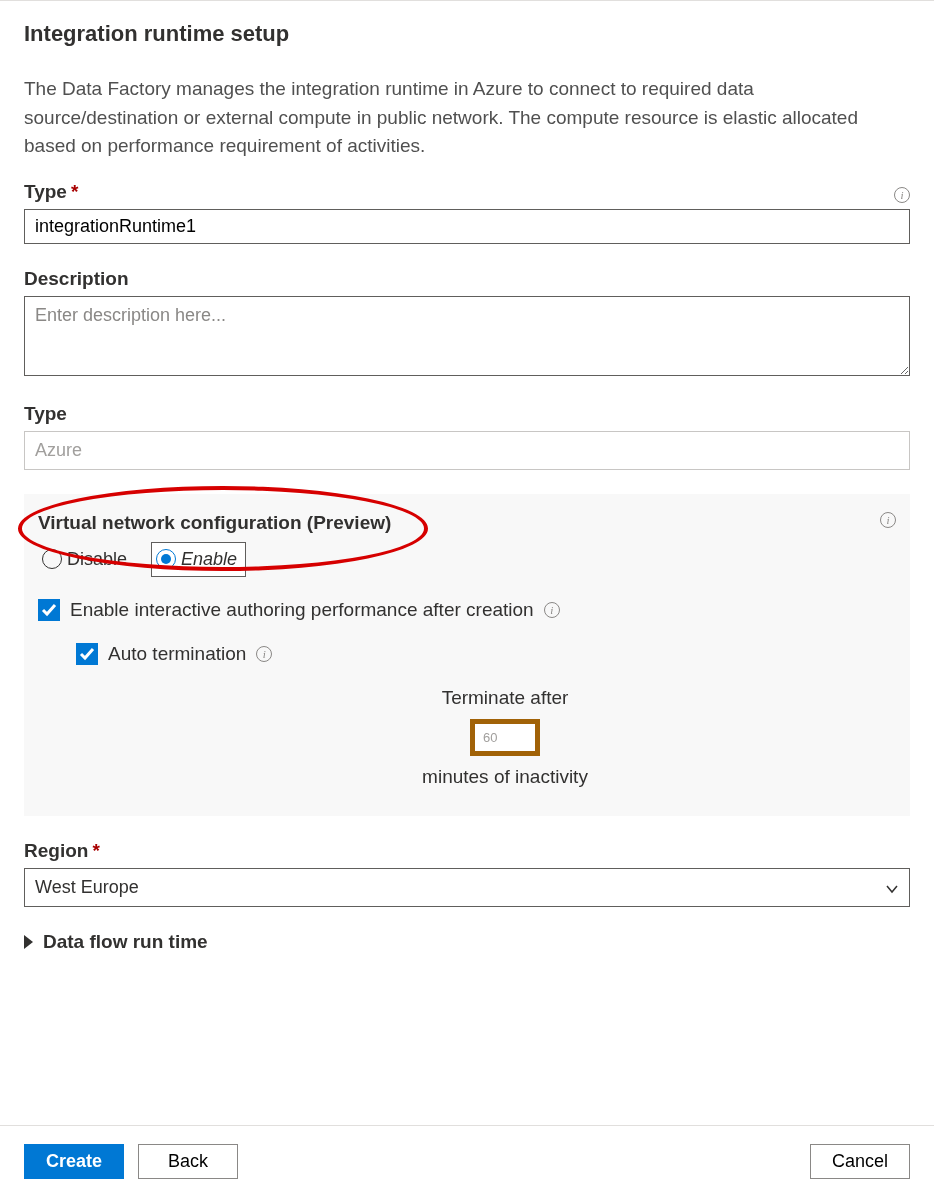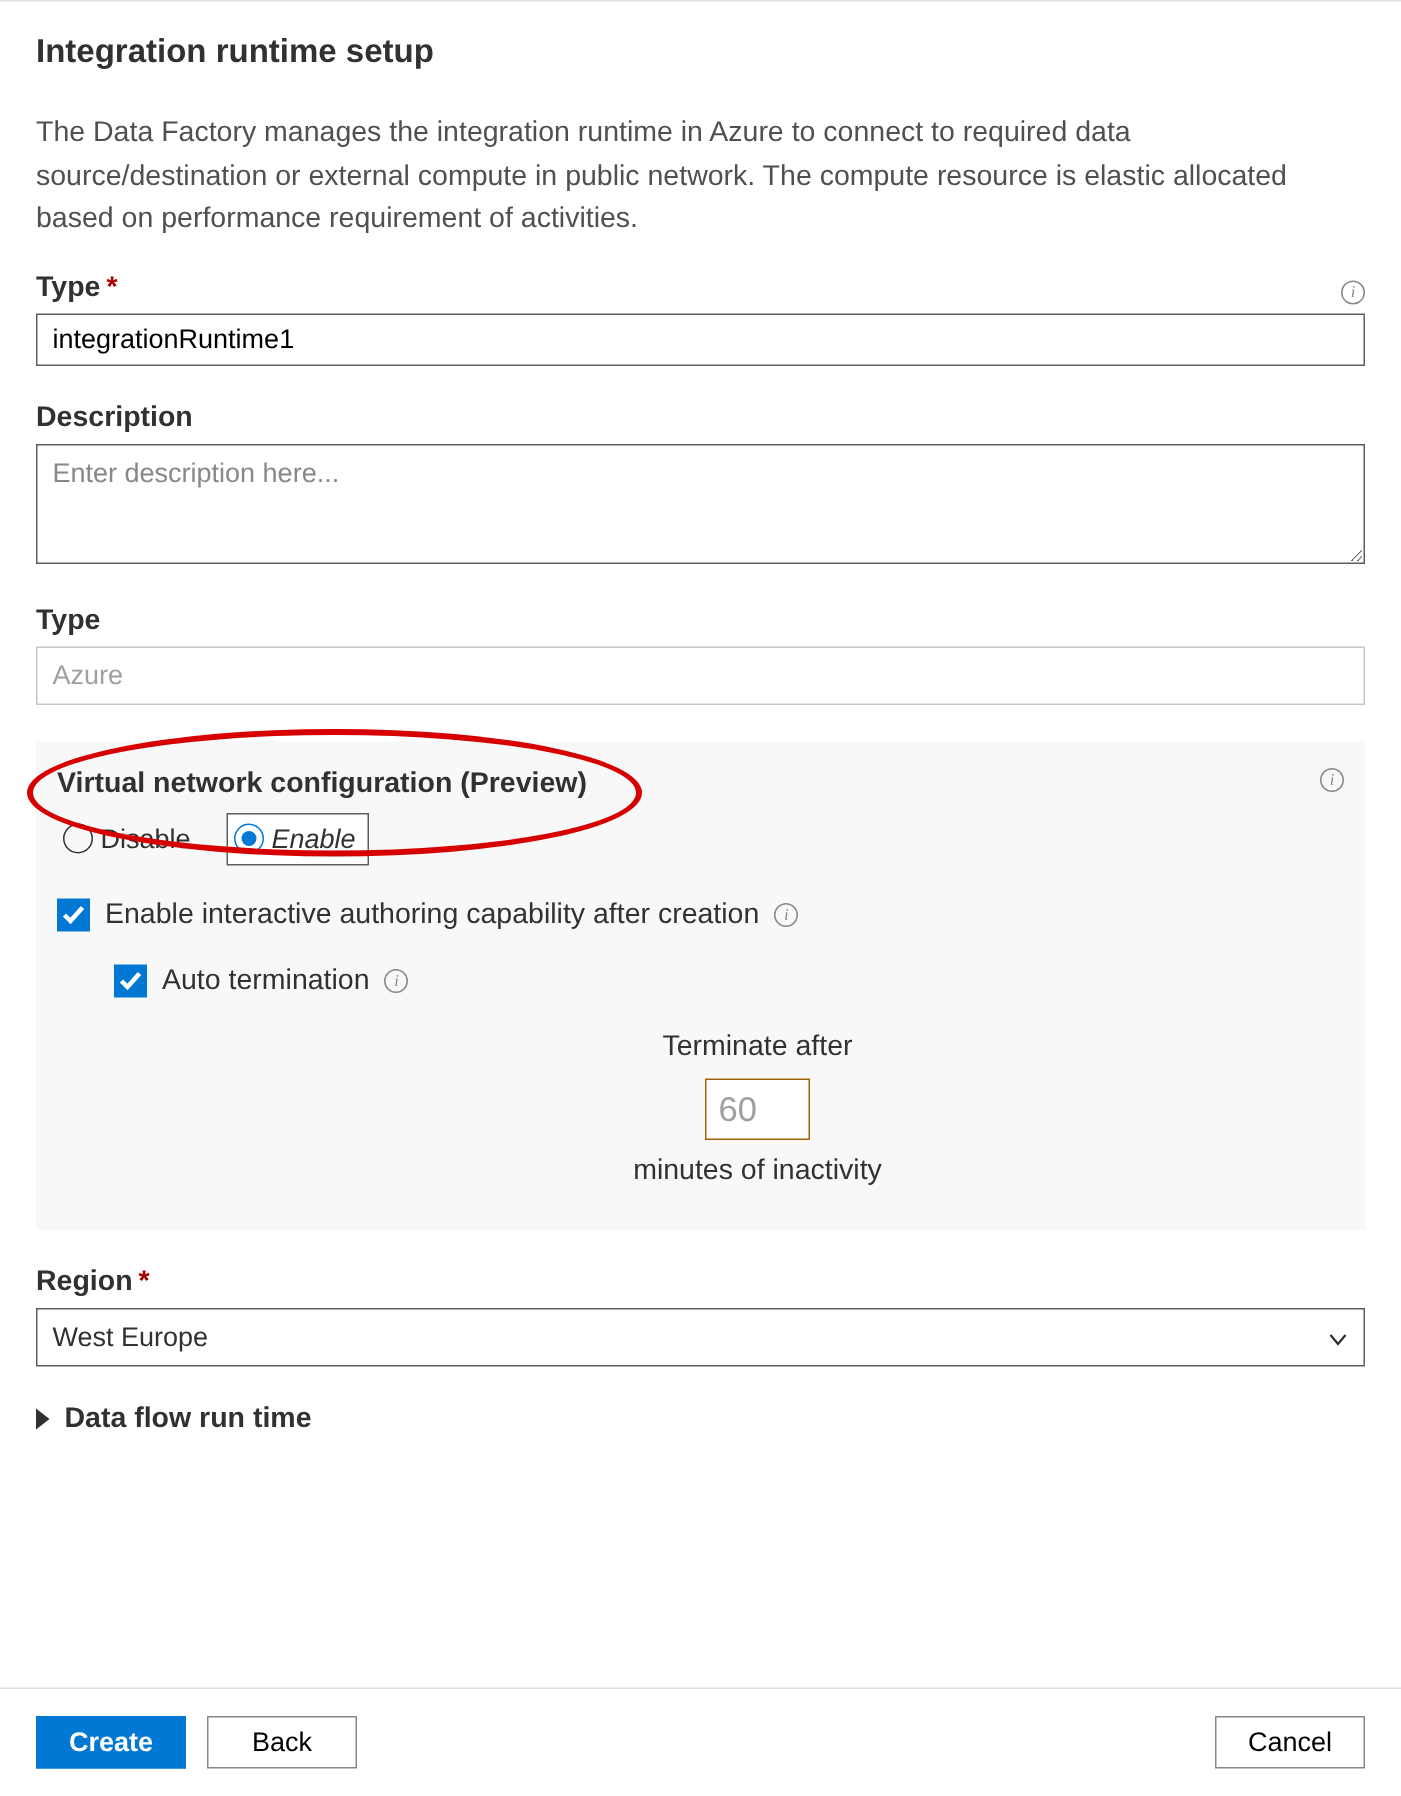--- a/index.html
+++ b/index.html
@@ -192,22 +192,22 @@
       margin-left: 76px;
       display: flex;
       align-items: center;
       gap: 10px;
       font-size: 19px;
       flex-direction: column;
     }
     .small-number-input {
       width: 70px;
       padding: 6px 8px;
-      font-size: 23px;
-      border: 1px solid #a16207;
+      font-size: 13px;
+      border: 5px solid #a16207;
       background: #fff;
       color: #a19f9d;
       text-align: left;
     }
     .select-input {
       width: 100%;
       padding: 8px 10px;
       font-size: 18px;
       border: 1px solid #605e5c;
       background: #fff;
@@ -334,21 +334,21 @@
         <span>Enable</span>
       </div>
     </div>
 
     <div class="interactive-authoring checkbox-row">
       <span class="checkbox-box">
         <svg viewBox="0 0 16 16">
             <polyline points="2,8 6,12 14,3"></polyline>
           </svg>
       </span>
-      <span>Enable interactive authoring capability after creation</span>
+      <span>Enable interactive authoring performance after creation</span>
       <span class="info-icon">i</span>
     </div>
 
     <div class="auto-termination checkbox-row">
       <span class="checkbox-box">
         <svg viewBox="0 0 16 16">
             <polyline points="2,8 6,12 14,3"></polyline>
           </svg>
       </span>
       <span>Auto termination</span>

